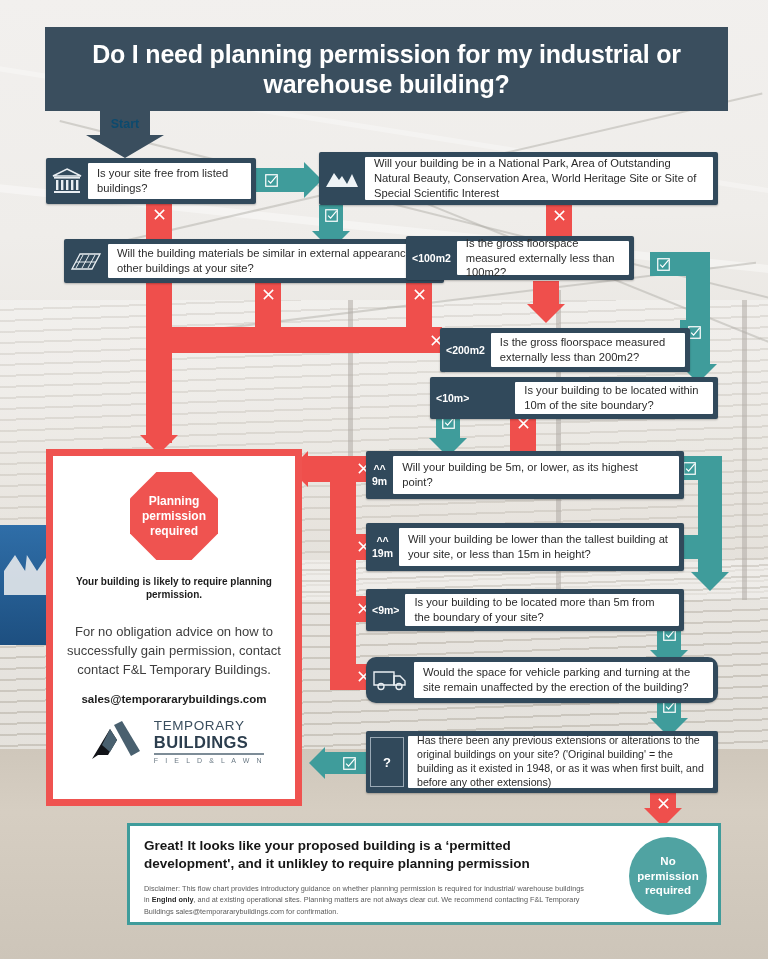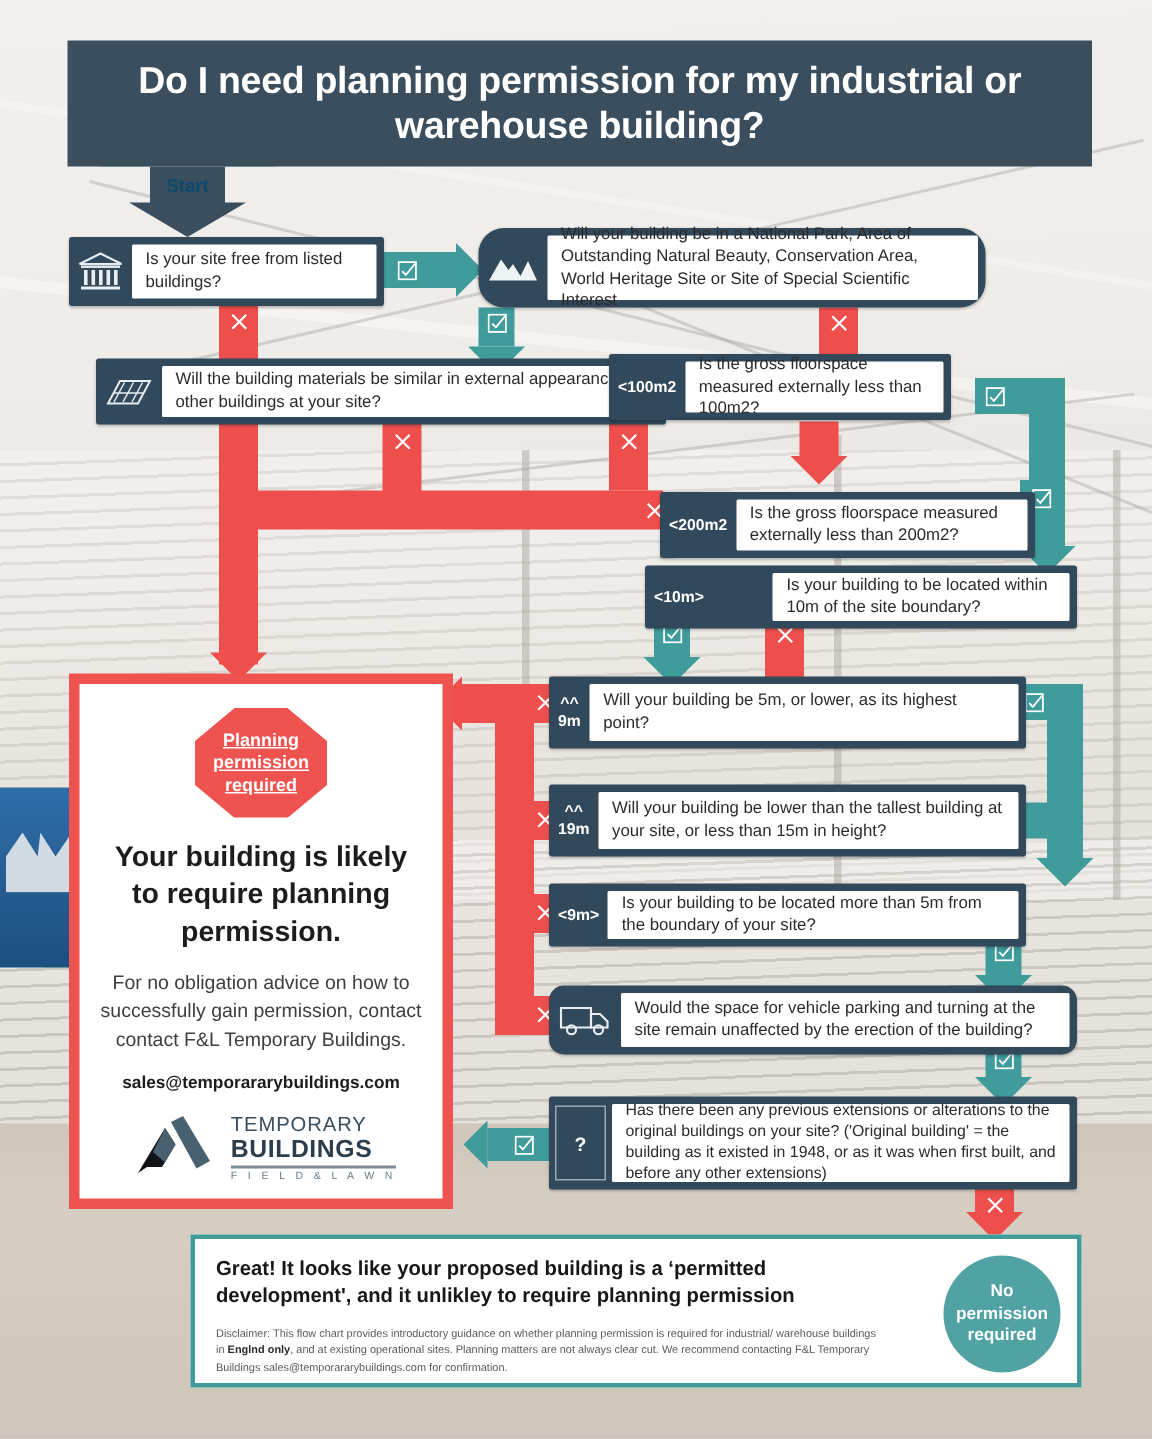--- a/index.html
+++ b/index.html
@@ -111,25 +111,25 @@
   }
   #req-card .inner {
     background: #fff; width: 100%; height: 100%;
     display: flex; flex-direction: column; align-items: center;
     padding: 16px 14px 10px;
   }
   .stop-oct {
     width: 88px; height: 88px; background: #ef5350;
     clip-path: polygon(30% 0,70% 0,100% 30%,100% 70%,70% 100%,30% 100%,0 70%,0 30%);
     display: flex; flex-direction: column; align-items: center; justify-content: center;
-    color: #fff; font-weight: bold; font-size: 12px; line-height: 1.25; text-align: center; text-decoration: underline;
-  }
-  #req-headline { margin-top: 15px; font-weight: bold; font-size: 19px; line-height: 1.3;
+    color: #fff; font-weight: bold; font-size: 12px; line-height: 1.25; text-align: center;
+  }
+  #req-headline { margin-top: 15px; font-weight: bold; font-size: 10px; line-height: 1.3;
                   text-align: center; color: #1c1c1c; }
-  #req-body { margin-top: 12px; font-size: 13px; line-height: 1.45; text-align: center; color: #3e3e3e; }
+  #req-body { margin-top: 22px; font-size: 13px; line-height: 1.45; text-align: center; color: #3e3e3e; }
   #req-email { margin-top: 13px; font-size: 11.5px; font-weight: bold; text-align: center; color: #1c1c1c; }
   .logo-wrap { margin-top: 14px; display: flex; align-items: center; gap: 8px; }
   .logo-text { line-height: 1; }
   .logo-text .l1 { font-size: 13.5px; letter-spacing: .6px; color: #3a4e5e; }
   .logo-text .l2 { font-size: 16.5px; letter-spacing: .4px; font-weight: bold; color: #2c3e4e; margin-top: 1px; }
   .logo-text .rule { height: 1.5px; background: #7d8c97; margin: 3px 0 2px; }
   .logo-text .l3 { font-size: 7px; letter-spacing: 2.6px; color: #6b7a85; }
 
   
   #ok-card {
@@ -352,21 +352,21 @@
       <rect x="9" y="13" width="2.4" height="10" fill="#e9eef2"></rect>
       <rect x="14" y="13" width="2.4" height="10" fill="#e9eef2"></rect>
       <rect x="19" y="13" width="2.4" height="10" fill="#e9eef2"></rect>
       <rect x="24" y="13" width="2.4" height="10" fill="#e9eef2"></rect>
       <rect x="2" y="24" width="26" height="2" fill="#e9eef2"></rect>
     </svg>
   </span>
   <div class="qbox">Is your site free from listed buildings?</div>
 </div>
 
-<div class="node" style="left:319px;top:152px;width:338px;height:53px;border-radius:17px;">
+<div class="node" style="left:319px;top:152px;width:399px;height:53px;">
   <span class="ico">
     <svg width="34" height="22" viewBox="0 0 34 22">
       <path d="M1 19 L9 5 L14 12 L17 8 L22 16 L27 6 L33 19 Z" fill="#eef3f6"></path>
     </svg>
   </span>
   <div class="qbox">Will your building be in a National Park, Area of Outstanding Natural Beauty, Conservation Area, World Heritage Site or Site of Special Scientific Interest</div>
 </div>
 
 <div class="node" style="left:64px;top:239px;width:380px;height:44px;justify-content:space-between;">
   <span class="ico">

